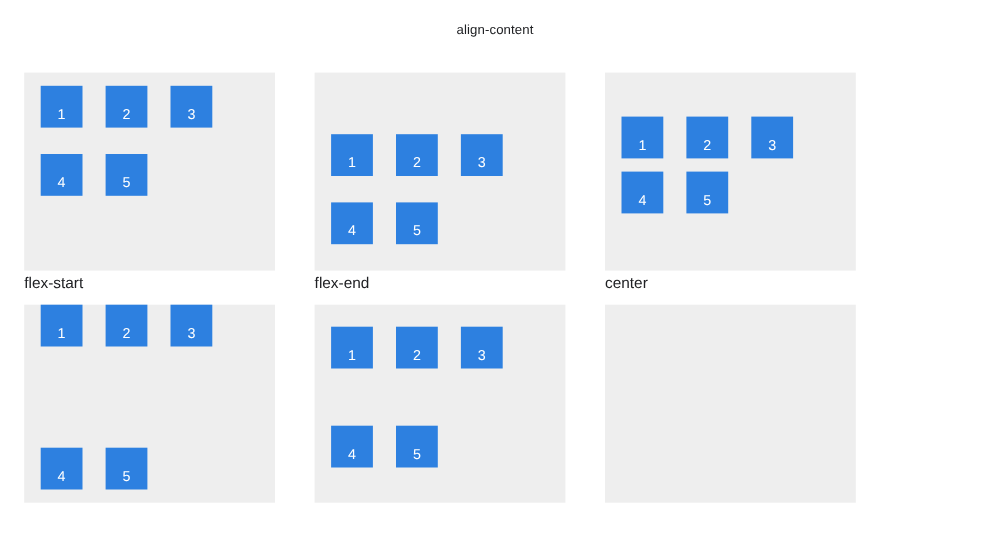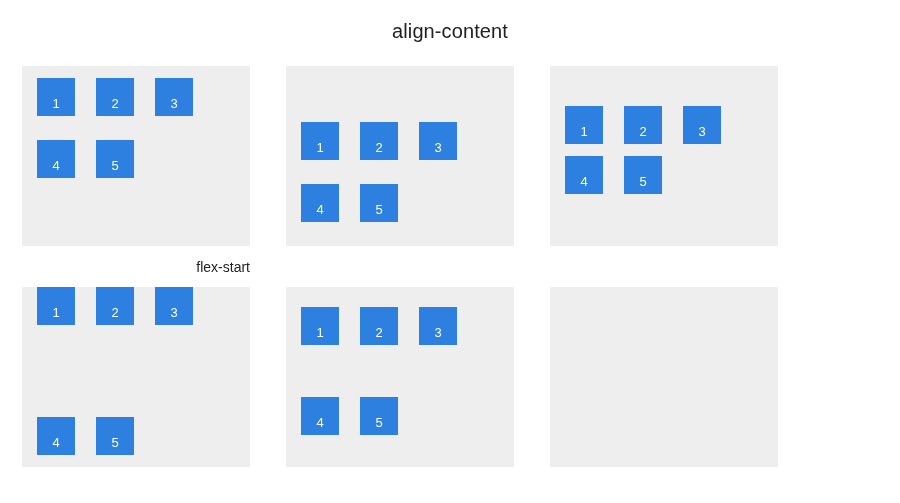--- a/index.html
+++ b/index.html
@@ -14,21 +14,21 @@
     overflow: hidden;
     position: relative;
   }
 
   #page-title {
     position: absolute;
     top: 20px;
     left: 0;
     width: 900px;
     text-align: center;
-    font-size: 20px;
+    font-size: 12px;
     color: #202124;
     letter-spacing: 0.1px;
   }
 
   .grid {
     position: absolute;
     top: 66px;
     left: 22px;
     width: 756px;
     display: grid;
@@ -84,24 +84,24 @@
     display: flex;
     align-items: flex-end;
     justify-content: center;
     box-sizing: border-box;
     padding-bottom: 5px;
     font-family: "Liberation Sans", sans-serif;
   }
 
   .panel-label {
     width: 228px;
-    text-align: right;
+    text-align: left;
     font-size: 14px;
     color: #202124;
-    margin-top: 12px;
+    margin-top: 2px;
     height: 18px;
     line-height: 18px;
   }
 </style>
 </head>
 <body>
 
 <div id="page-title">align-content</div>
 
 <div class="grid">
@@ -138,40 +138,42 @@
       <div class="box-wrap">
         <div class="box">3</div>
       </div>
       <div class="box-wrap">
         <div class="box">4</div>
       </div>
       <div class="box-wrap">
         <div class="box">5</div>
       </div>
     </div>
+    <div class="panel-label">flex-end</div>
   </div>
 
   <div class="cell">
     <div class="panel ac-center">
       <div class="box-wrap">
         <div class="box">1</div>
       </div>
       <div class="box-wrap">
         <div class="box">2</div>
       </div>
       <div class="box-wrap">
         <div class="box">3</div>
       </div>
       <div class="box-wrap">
         <div class="box">4</div>
       </div>
       <div class="box-wrap">
         <div class="box">5</div>
       </div>
     </div>
+    <div class="panel-label">center</div>
   </div>
 
   <div class="cell">
     <div class="panel ac-space-between">
       <div class="box-wrap">
         <div class="box">1</div>
       </div>
       <div class="box-wrap">
         <div class="box">2</div>
       </div>

